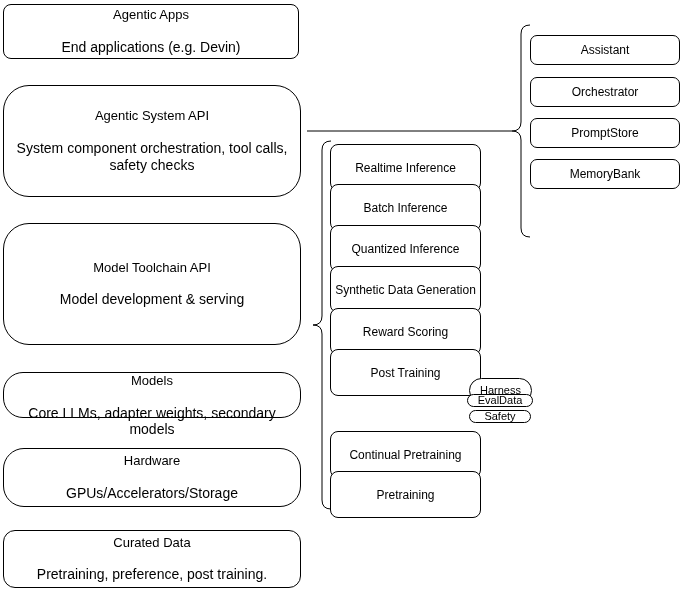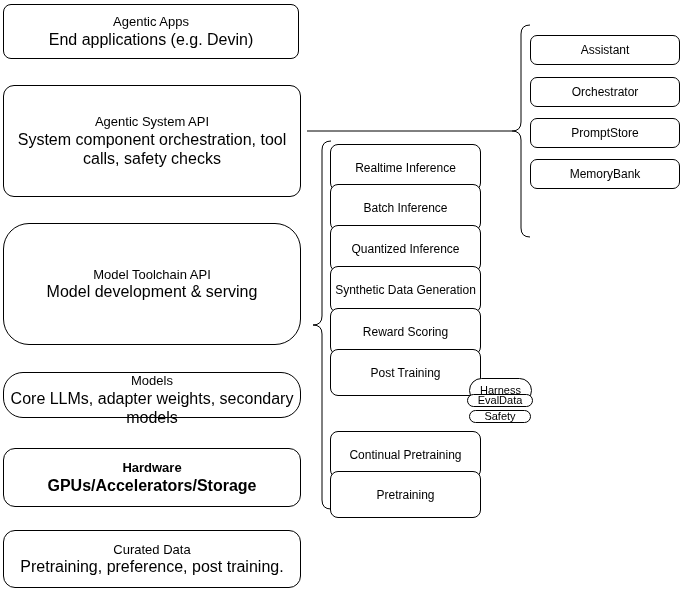--- a/index.html
+++ b/index.html
@@ -23,28 +23,28 @@
     box-sizing: border-box;
     border: 1px solid #000000;
     background: #ffffff;
     display: flex;
     flex-direction: column;
     justify-content: center;
     align-items: center;
     text-align: center;
   }
   .node .title { font-size: 13px; line-height: 1.2; }
-  .node .subtitle { font-size: 16px; line-height: 1.2; margin-top: 0; }
+  .node .subtitle { font-size: 14px; line-height: 1.2; margin-top: 16px; }
   
   .box-l { left: 3px; width: 298px; }
   #bx-apps      { top: 4px;   height: 55px;  border-radius: 8px;  width: 296px; }
-  #bx-sysapi    { top: 85px;  height: 112px; border-radius: 11px; }
+  #bx-sysapi    { top: 85px;  height: 112px; border-radius: 26px; }
   #bx-toolapi   { top: 223px; height: 122px; border-radius: 26px; }
   #bx-models    { top: 372px; height: 46px;  border-radius: 20px; justify-content: space-between; }
-  #bx-hardware  { top: 448px; height: 59px;  border-radius: 12px; font-weight: bold; }
+  #bx-hardware  { top: 448px; height: 59px;  border-radius: 21px; }
   #bx-data      { top: 530px; height: 58px;  border-radius: 12px; }
   
   .box-m {
     left: 330px; width: 151px; height: 47px;
     border-radius: 8px;
     font-size: 12px;
     flex-direction: row;
   }
   
   .box-r {

